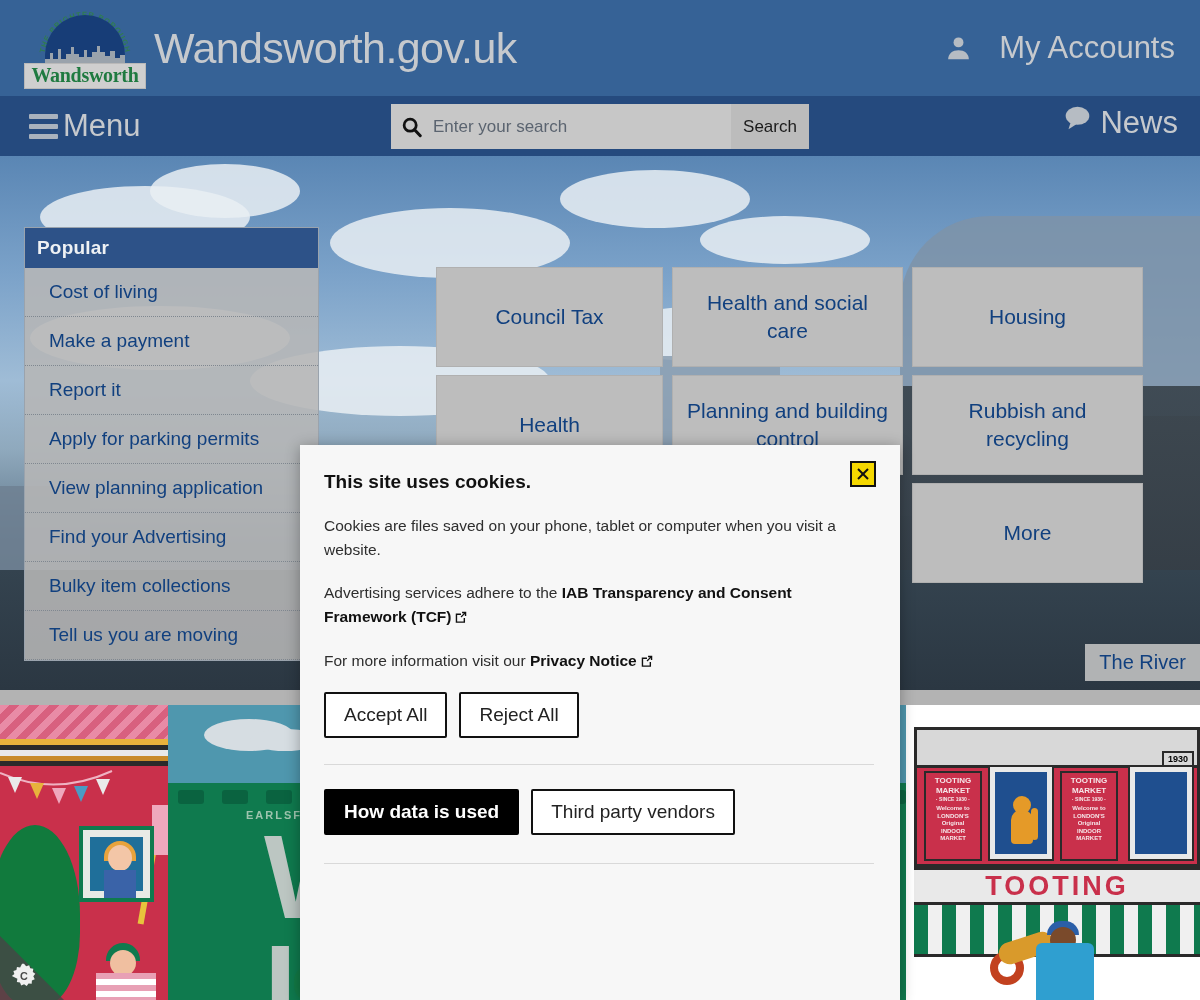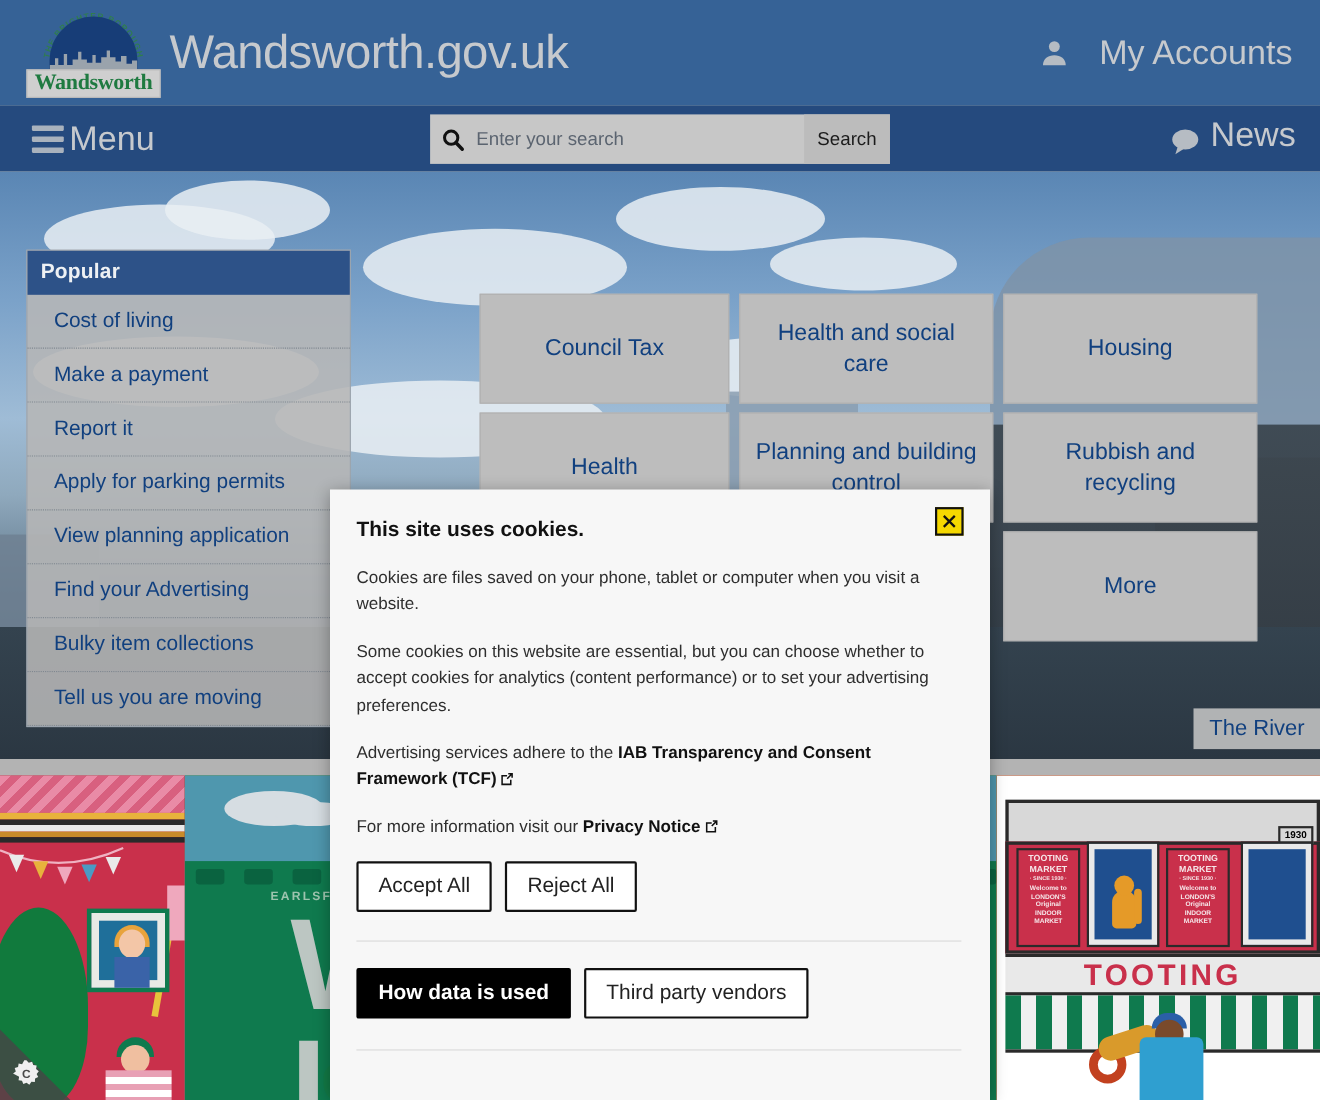--- a/index.html
+++ b/index.html
@@ -82,21 +82,21 @@
   }
   .search-input::placeholder { color: #5b6470; }
   .search-submit {
     width: 78px; background: #bcbcbc; border: none;
     font-family: "Liberation Sans", sans-serif; font-size: 17px; color: #1b1b1b;
     cursor: pointer;
   }
 
   .news-btn {
     position: absolute; right: 22px; top: 105px;
-    display: flex; align-items: flex-end; gap: 9px;
+    display: flex; align-items: flex-start; gap: 9px;
     color: #c6c9cd; font-size: 31px; cursor: pointer;
   }
   .bubble-icon { width: 27px; height: 25px; display: block; }
 
   
   .hero {
     position: absolute; left: 0; top: 156px; width: 1200px; height: 534px;
     overflow: hidden;
     background: #7e97ae;
   }
@@ -174,21 +174,21 @@
     position: absolute; left: 0; top: 690px; width: 1200px; height: 310px;
     background: #b3b3b3;
   }
   .strip-inner {
     position: absolute; left: 0; top: 15px; width: 1200px; height: 295px;
     display: flex;
   }
   .panel { position: relative; overflow: hidden; height: 295px; }
   .panel-a { width: 168px; background: #c9304b; }
   .panel-b { width: 738px; background: #0f7a4e; }
-  .panel-c { width: 294px; background: #c2410c; }
+  .panel-c { width: 294px; background: #5eead4; }
 
   
   .roof-stripes {
     position: absolute; left: 0; top: 0; width: 168px; height: 34px;
     background: repeating-linear-gradient(135deg,#e98ba6 0 7px,#d8607f 7px 14px);
   }
   .band { position: absolute; left: 0; width: 168px; }
   .house-tree {
     position: absolute; left: -10px; top: 120px; width: 90px; height: 180px;
     background: #117a3d; border-radius: 50% 50% 40% 40%;
@@ -536,21 +536,20 @@
   <div class="cookie-close">
     <svg width="16" height="16" viewBox="0 0 16 16">
       <line x1="3" y1="3" x2="13" y2="13" stroke="#111" stroke-width="2"></line>
       <line x1="13" y1="3" x2="3" y2="13" stroke="#111" stroke-width="2"></line>
     </svg>
   </div>
 
   <h2>This site uses cookies.</h2>
 
   <p>Cookies are files saved on your phone, tablet or computer when you visit a website.</p>
-  <p>Some cookies on this website are essential, but you can choose whether to accept cookies for analytics (content performance) or to set your advertising preferences.</p>
 
   <p><span>Advertising services adhere to the </span><b>IAB Transparency and Consent Framework (TCF)</b><svg class="ext-icon" width="14" height="14" viewBox="0 0 16 16">
         <path d="M2 4h6v1.6H3.6V13H11V9h1.6v5.6H2z" fill="#111"></path>
         <path d="M9.2 2H14v4.8h-1.6V4.7L8.6 8.5 7.5 7.4l3.8-3.8H9.2z" fill="#111"></path>
       </svg></p>
 
   <p><span>For more information visit our </span><b>Privacy Notice</b><svg class="ext-icon" width="14" height="14" viewBox="0 0 16 16">
         <path d="M2 4h6v1.6H3.6V13H11V9h1.6v5.6H2z" fill="#111"></path>
         <path d="M9.2 2H14v4.8h-1.6V4.7L8.6 8.5 7.5 7.4l3.8-3.8H9.2z" fill="#111"></path>
       </svg></p>

